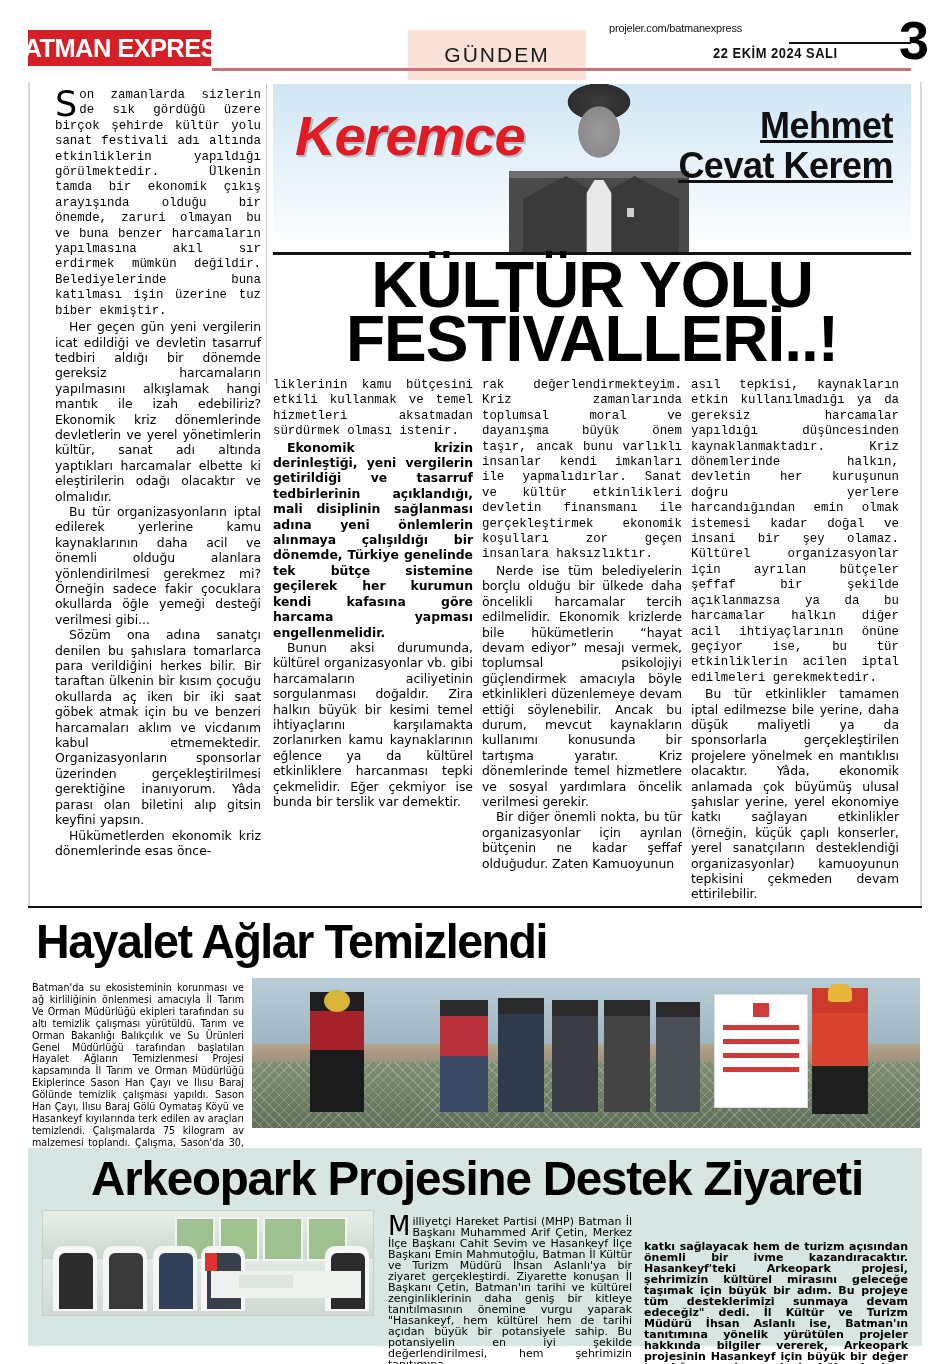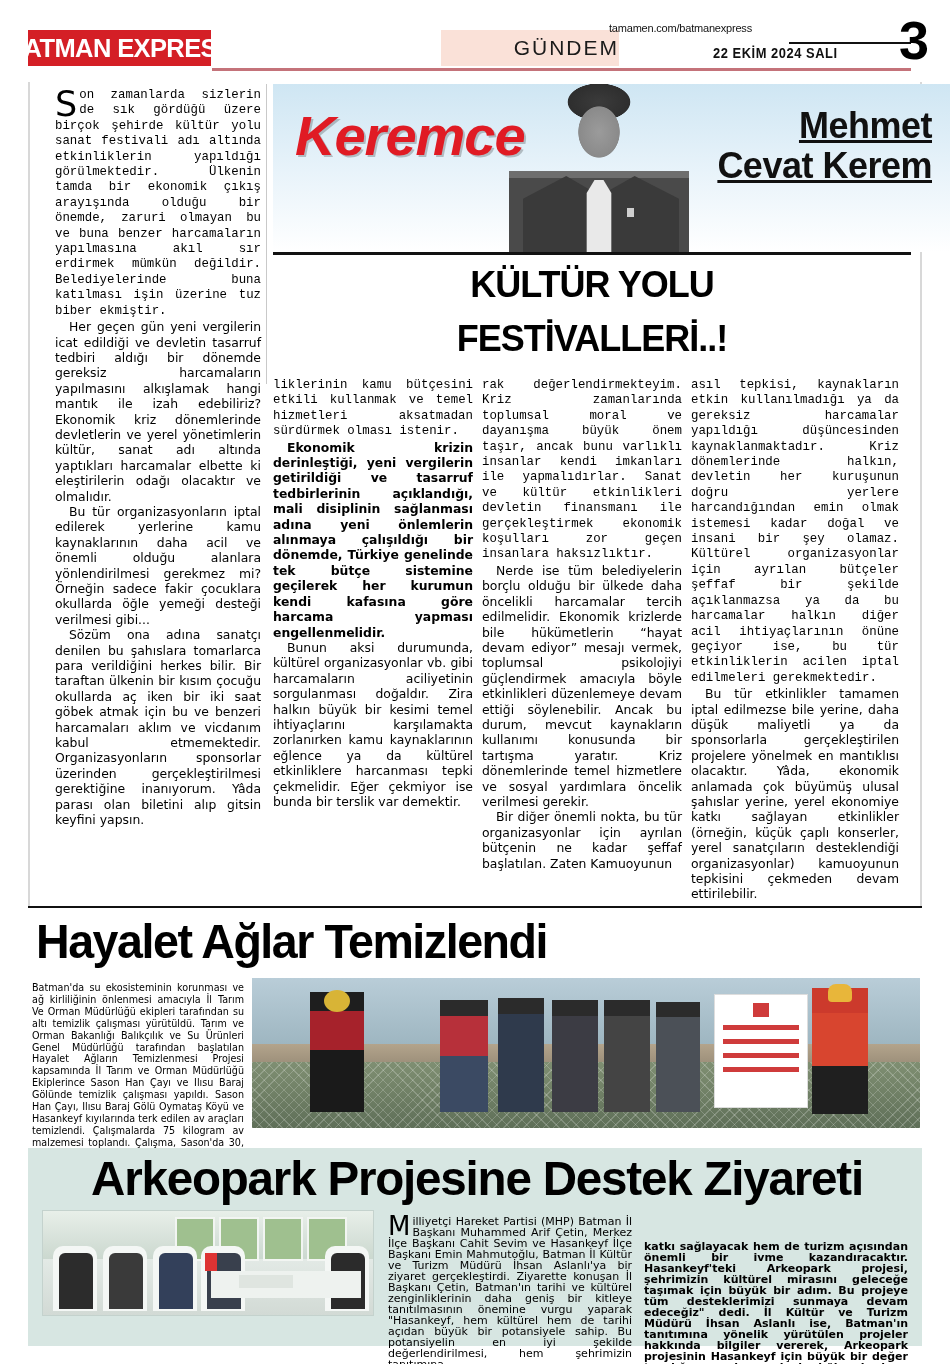--- a/index.html
+++ b/index.html
@@ -14,22 +14,22 @@
   .logo-box{
     position:absolute;left:28px;top:30px;width:183px;height:36px;
     background:#d41f26;display:flex;align-items:center;justify-content:center;
   }
   .logo-text{
     color:#fff;font-family:"Liberation Sans", sans-serif;font-weight:bold;
     font-size:25px;letter-spacing:-0.6px;line-height:1;
     transform:scaleX(1.02);white-space:nowrap;
   }
   .section-tab{
-    position:absolute;left:408px;top:30px;width:178px;height:36px;
-    background:#fae1d8;display:flex;align-items:center;justify-content:flex-end;margin-left:33px;
+    position:absolute;left:408px;top:30px;width:178px;height:50px;
+    background:#fae1d8;display:flex;align-items:center;justify-content:center;
   }
   .section-tab span{
     font-family:"Liberation Sans", sans-serif;font-size:21px;letter-spacing:2px;
     color:#1a1a1a;
   }
   .fb-url{
     position:absolute;left:609px;top:22px;
     font-family:"Liberation Sans", sans-serif;font-size:11px;color:#111;
     letter-spacing:-0.2px;
   }
@@ -48,21 +48,20 @@
   }
   .rule-red{
     position:absolute;left:212px;top:68px;width:699px;height:3px;background:#c4737a;
   }
 
   
   .banner{
     position:absolute;left:273px;top:84px;width:638px;height:168px;
     background:linear-gradient(180deg,#cfe6f3 0%,#e8f3fa 52%,#ffffff 100%);
     overflow:hidden;
-    padding-left:39px;
   }
   .banner-title{
     position:absolute;left:22px;top:24px;
     font-family:"Liberation Sans", sans-serif;font-weight:bold;font-style:italic;
     font-size:56px;color:#e01b24;letter-spacing:-1px;line-height:1;
     text-shadow:2px 2px 0 rgba(0,0,0,.22);
   }
   .author{
     position:absolute;right:18px;top:22px;text-align:right;
     font-family:"Liberation Sans", sans-serif;font-weight:bold;font-size:36px;
@@ -95,21 +94,21 @@
   }
   .banner-underline{
     position:absolute;left:273px;top:252px;width:638px;height:3px;background:#111;
   }
 
   
   .headline{
     position:absolute;left:273px;top:258px;width:638px;
     text-align:center;
     font-family:"Liberation Sans", sans-serif;font-weight:bold;
-    font-size:36px;line-height:54px;letter-spacing:-1px;color:#000;
+    font-size:64px;line-height:54px;letter-spacing:-1px;color:#000;
   }
 
   
   .col{
     position:absolute;
     font-family:"DejaVu Sans", sans-serif;
     font-size:12.4px;line-height:15.4px;
     text-align:justify;text-justify:inter-word;
     color:#000;hyphens:auto;
   }
@@ -218,21 +217,21 @@
 
 <div class="page">
 
   <div class="masthead">
     <div class="logo-box">
       <span class="logo-text">BATMAN EXPRESS</span>
     </div>
     <div class="section-tab">
       <span>GÜNDEM</span>
     </div>
-    <div class="fb-url">tamamen.com/batmanexpress</div>
+    <div class="fb-url">projeler.com/batmanexpress</div>
     <div class="rule-top"></div>
     <div class="date-line">22 EKİM 2024 SALI</div>
     <div class="page-num">3</div>
     <div class="rule-red"></div>
   </div>
 
   <div class="frame-left"></div>
   <div class="frame-right"></div>
   <div class="vsep"></div>
 
@@ -254,30 +253,31 @@
   <div class="headline">
     <div>KÜLTÜR YOLU</div>
     <div>FESTİVALLERİ..!</div>
   </div>
 
   <div class="col" id="col1">
       <p class="first dropcap">Son zamanlarda sizlerin de sık gördüğü üzere birçok şehirde kültür yolu sanat festivali adı altında etkinliklerin yapıldığı görülmektedir. Ülkenin tamda bir ekonomik çıkış arayışında olduğu bir önemde, zaruri olmayan bu ve buna benzer harcamaların yapılmasına akıl sır erdirmek mümkün değildir. Belediyelerinde buna katılması işin üzerine tuz biber ekmiştir.</p>
       <p>Her geçen gün yeni vergilerin icat edildiği ve devletin tasarruf tedbiri aldığı bir dönemde gereksiz harcamaların yapılmasını alkışlamak hangi mantık ile izah edebiliriz? Ekonomik kriz dönemlerinde devletlerin ve yerel yönetimlerin kültür, sanat adı altında yaptıkları harcamalar elbette ki eleştirilerin odağı olacaktır ve olmalıdır.</p>
       <p>Bu tür organizasyonların iptal edilerek yerlerine kamu kaynaklarının daha acil ve önemli olduğu alanlara yönlendirilmesi gerekmez mi? Örneğin sadece fakir çocuklara okullarda öğle yemeği desteği verilmesi gibi...</p>
       <p>Sözüm ona adına sanatçı denilen bu şahıslara tomarlarca para verildiğini herkes bilir. Bir taraftan ülkenin bir kısım çocuğu okullarda aç iken bir iki saat göbek atmak için bu ve benzeri harcamaları aklım ve vicdanım kabul etmemektedir. Organizasyonların sponsorlar üzerinden gerçekleştirilmesi gerektiğine inanıyorum. Yâda parası olan biletini alıp gitsin keyfini yapsın.</p>
+      <p>Hükümetlerden ekonomik kriz dönemlerinde esas önce-</p>
     </div>
   <div class="col" id="col2">
       <p class="first">liklerinin kamu bütçesini etkili kullanmak ve temel hizmetleri aksatmadan sürdürmek olması istenir.</p>
       <p class="bold">Ekonomik krizin derinleştiği, yeni vergilerin getirildiği ve tasarruf tedbirlerinin açıklandığı, mali disiplinin sağlanması adına yeni önlemlerin alınmaya çalışıldığı bir dönemde, Türkiye genelinde tek bütçe sistemine geçilerek her kurumun kendi kafasına göre harcama yapması engellenmelidir.</p>
       <p>Bunun aksi durumunda, kültürel organizasyonlar vb. gibi harcamaların aciliyetinin sorgulanması doğaldır. Zira halkın büyük bir kesimi temel ihtiyaçlarını karşılamakta zorlanırken kamu kaynaklarının eğlence ya da kültürel etkinliklere harcanması tepki çekmelidir. Eğer çekmiyor ise bunda bir terslik var demektir.</p>
     </div>
   <div class="col" id="col3">
       <p class="first">rak değerlendirmekteyim. Kriz zamanlarında toplumsal moral ve dayanışma büyük önem taşır, ancak bunu varlıklı insanlar kendi imkanları ile yapmalıdırlar. Sanat ve kültür etkinlikleri devletin finansmanı ile gerçekleştirmek ekonomik koşulları zor geçen insanlara haksızlıktır.</p>
       <p>Nerde ise tüm belediyelerin borçlu olduğu bir ülkede daha öncelikli harcamalar tercih edilmelidir. Ekonomik krizlerde bile hükümetlerin “hayat devam ediyor” mesajı vermek, toplumsal psikolojiyi güçlendirmek amacıyla böyle etkinlikleri düzenlemeye devam ettiği söylenebilir. Ancak bu durum, mevcut kaynakların kullanımı konusunda bir tartışma yaratır. Kriz dönemlerinde temel hizmetlere ve sosyal yardımlara öncelik verilmesi gerekir.</p>
-      <p>Bir diğer önemli nokta, bu tür organizasyonlar için ayrılan bütçenin ne kadar şeffaf başlatılan. Zaten Kamuoyunun</p>
+      <p>Bir diğer önemli nokta, bu tür organizasyonlar için ayrılan bütçenin ne kadar şeffaf olduğudur. Zaten Kamuoyunun</p>
     </div>
   <div class="col" id="col4">
       <p class="first">asıl tepkisi, kaynakların etkin kullanılmadığı ya da gereksiz harcamalar yapıldığı düşüncesinden kaynaklanmaktadır. Kriz dönemlerinde halkın, devletin her kuruşunun doğru yerlere harcandığından emin olmak istemesi kadar doğal ve insani bir şey olamaz. Kültürel organizasyonlar için ayrılan bütçeler şeffaf bir şekilde açıklanmazsa ya da bu harcamalar halkın diğer acil ihtiyaçlarının önüne geçiyor ise, bu tür etkinliklerin acilen iptal edilmeleri gerekmektedir.</p>
       <p>Bu tür etkinlikler tamamen iptal edilmezse bile yerine, daha düşük maliyetli ya da sponsorlarla gerçekleştirilen projelere yönelmek en mantıklısı olacaktır. Yâda, ekonomik anlamada çok büyümüş ulusal şahıslar yerine, yerel ekonomiye katkı sağlayan etkinlikler (örneğin, küçük çaplı konserler, yerel sanatçıların desteklendiği organizasyonlar) kamuoyunun tepkisini çekmeden devam ettirilebilir.</p>
     </div>
 
   <div class="frame-bottom"></div>
 
   <div class="story2-head">Hayalet Ağlar Temizlendi</div>
   <div class="story2-body dropcap2">Batman'da su ekosisteminin korunması ve ağ kirliliğinin önlenmesi amacıyla İl Tarım Ve Orman Müdürlüğü ekipleri tarafından su altı temizlik çalışması yürütüldü. Tarım ve Orman Bakanlığı Balıkçılık ve Su Ürünleri Genel Müdürlüğü tarafından başlatılan Hayalet Ağların Temizlenmesi Projesi kapsamında İl Tarım ve Orman Müdürlüğü Ekiplerince Sason Han Çayı ve Ilısu Baraj Gölünde temizlik çalışması yapıldı. Sason Han Çayı, Ilısu Baraj Gölü Oymataş Köyü ve Hasankeyf kıyılarında terk edilen av araçları temizlendi. Çalışmalarda 75 kilogram av malzemesi toplandı. Çalışma, Sason'da 30, Ilısu Baraj Gölünde ise 50 kilometre alanda gerçekleştirildi.</div>

